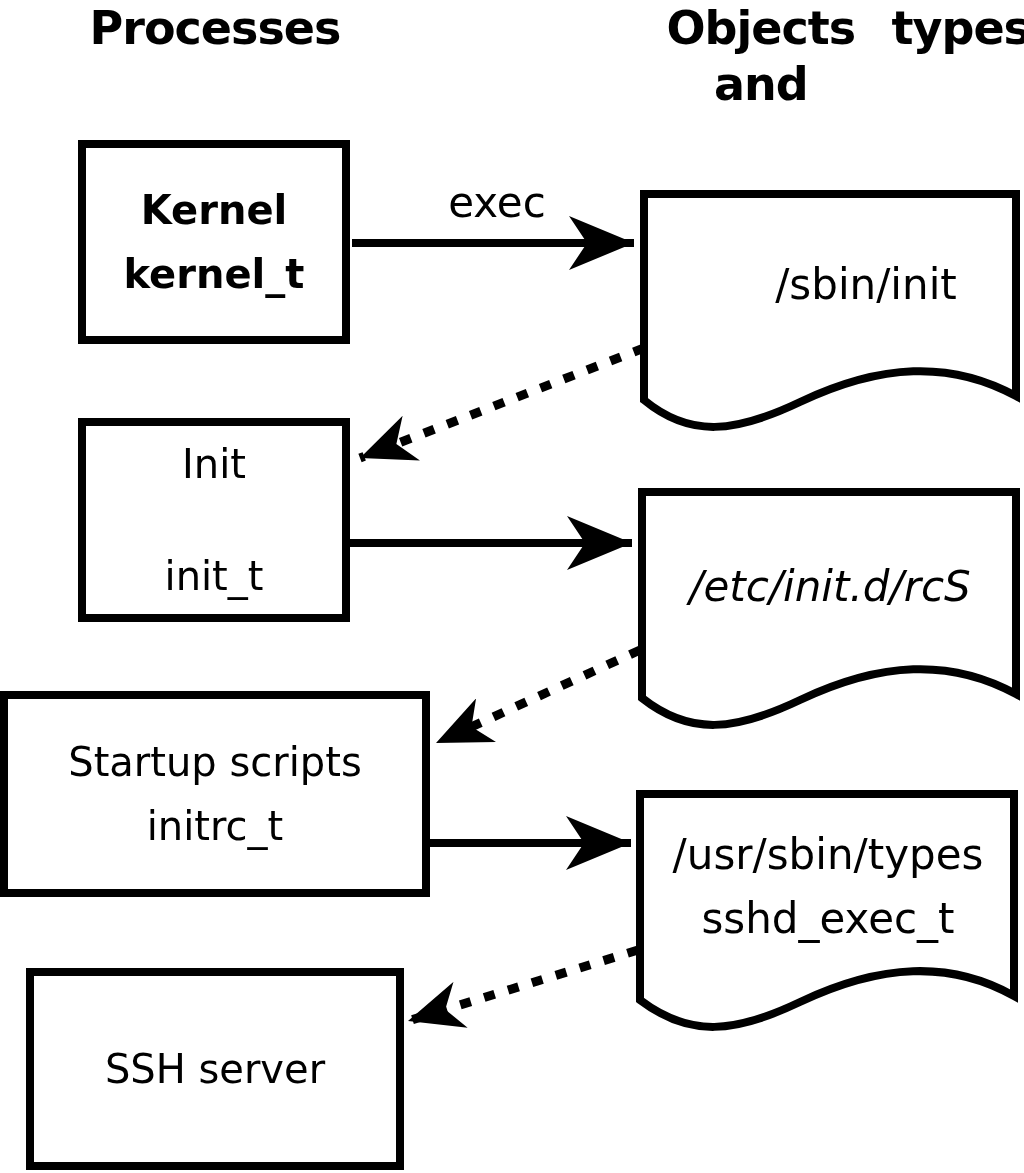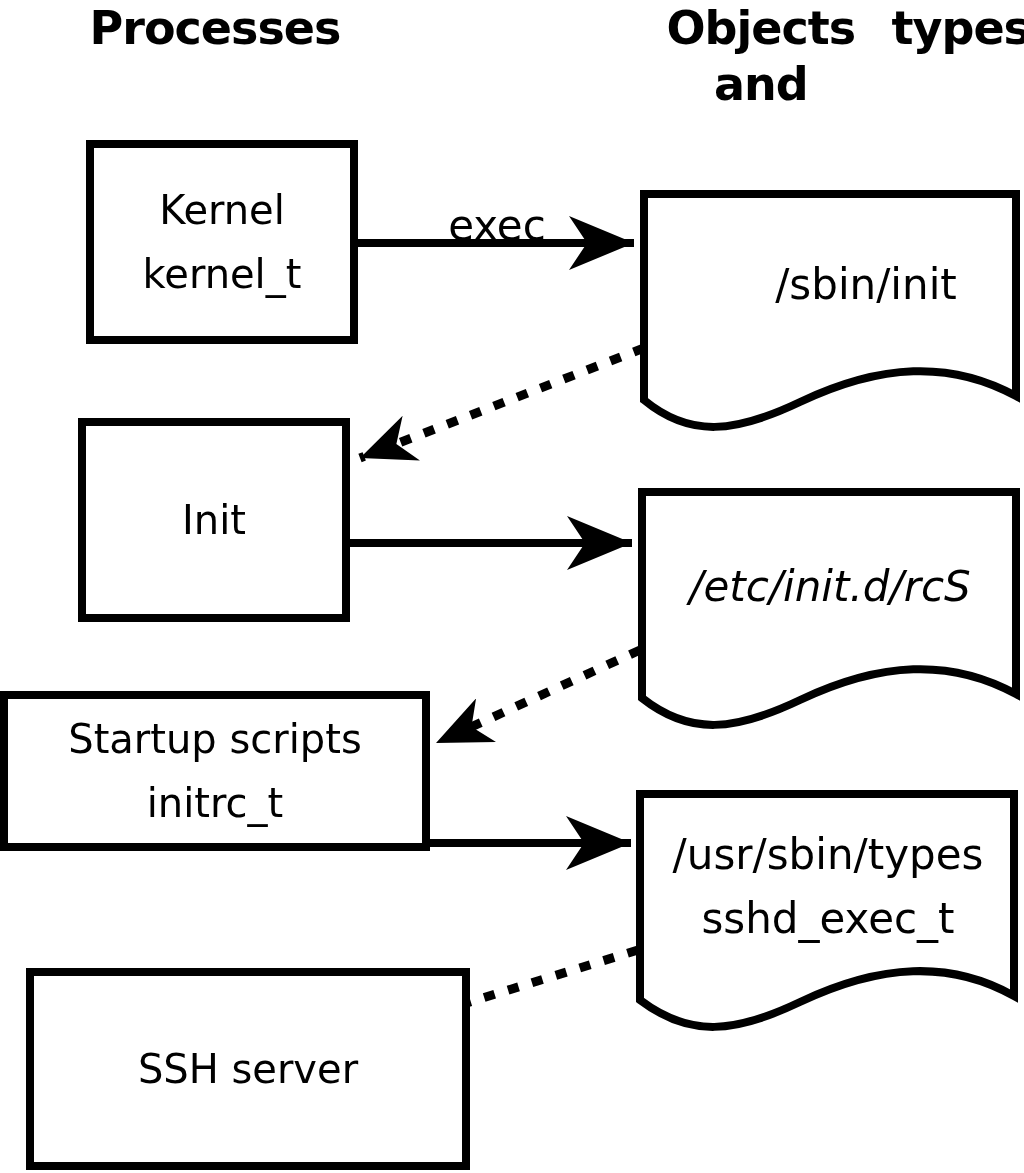--- a/index.html
+++ b/index.html
@@ -44,24 +44,24 @@
     box-sizing: border-box;
     border: 8px solid #000000;
     background: #ffffff;
     display: flex;
     flex-direction: column;
     justify-content: center;
     text-align: center;
     font-size: 40px;
     line-height: 64px;
   }
-  .box-kernel  { left: 86px;  top: 140px; width: 272px; height: 204px; }
+  .box-kernel  { left: 78px;  top: 140px; width: 272px; height: 204px; font-weight: bold; }
   .box-init    { left: 78px;  top: 418px; width: 272px; height: 204px; gap: 48px; }
-  .box-startup { left: 0px;   top: 691px; width: 430px; height: 160px; }
-  .box-ssh     { left: 26px;  top: 968px; width: 444px; height: 202px; }
+  .box-startup { left: 0px;   top: 691px; width: 430px; height: 206px; }
+  .box-ssh     { left: 26px;  top: 968px; width: 378px; height: 202px; }
 
   .doc-label-block {
     position: absolute;
     display: flex;
     flex-direction: column;
     justify-content: center;
     text-align: center;
     font-size: 42px;
     line-height: 64px;
   }
@@ -70,21 +70,20 @@
   .doc3-text { left: 646px; top: 792px; width: 364px; height: 190px; }
 
   .exec-label {
     position: absolute;
     left: 427px;
     top: 180px;
     width: 140px;
     text-align: center;
     font-size: 42px;
     line-height: 46px;
-    margin-top: 23px;
   }
 </style>
 </head>
 <body>
 
 <div class="canvas">
 
   <svg class="shape-layer" width="1024" height="1173" viewBox="0 0 1024 1173" xmlns="http://www.w3.org/2000/svg">
     <defs>
       <marker id="headSolid" markerUnits="userSpaceOnUse" markerWidth="66" markerHeight="54" refX="65" refY="27" orient="auto">
@@ -115,20 +114,21 @@
     <div>Objects and</div>
     <div>types</div>
   </div>
 
   <div class="process-box box-kernel">
     <div>Kernel</div>
     <div>kernel_t</div>
   </div>
   <div class="process-box box-init">
     <div>Init</div>
+    <div>init_t</div>
   </div>
   <div class="process-box box-startup">
     <div>Startup scripts</div>
     <div>initrc_t</div>
   </div>
   <div class="process-box box-ssh">
     <div>SSH server</div>
   </div>
 
   <div class="doc-label-block doc1-text">

